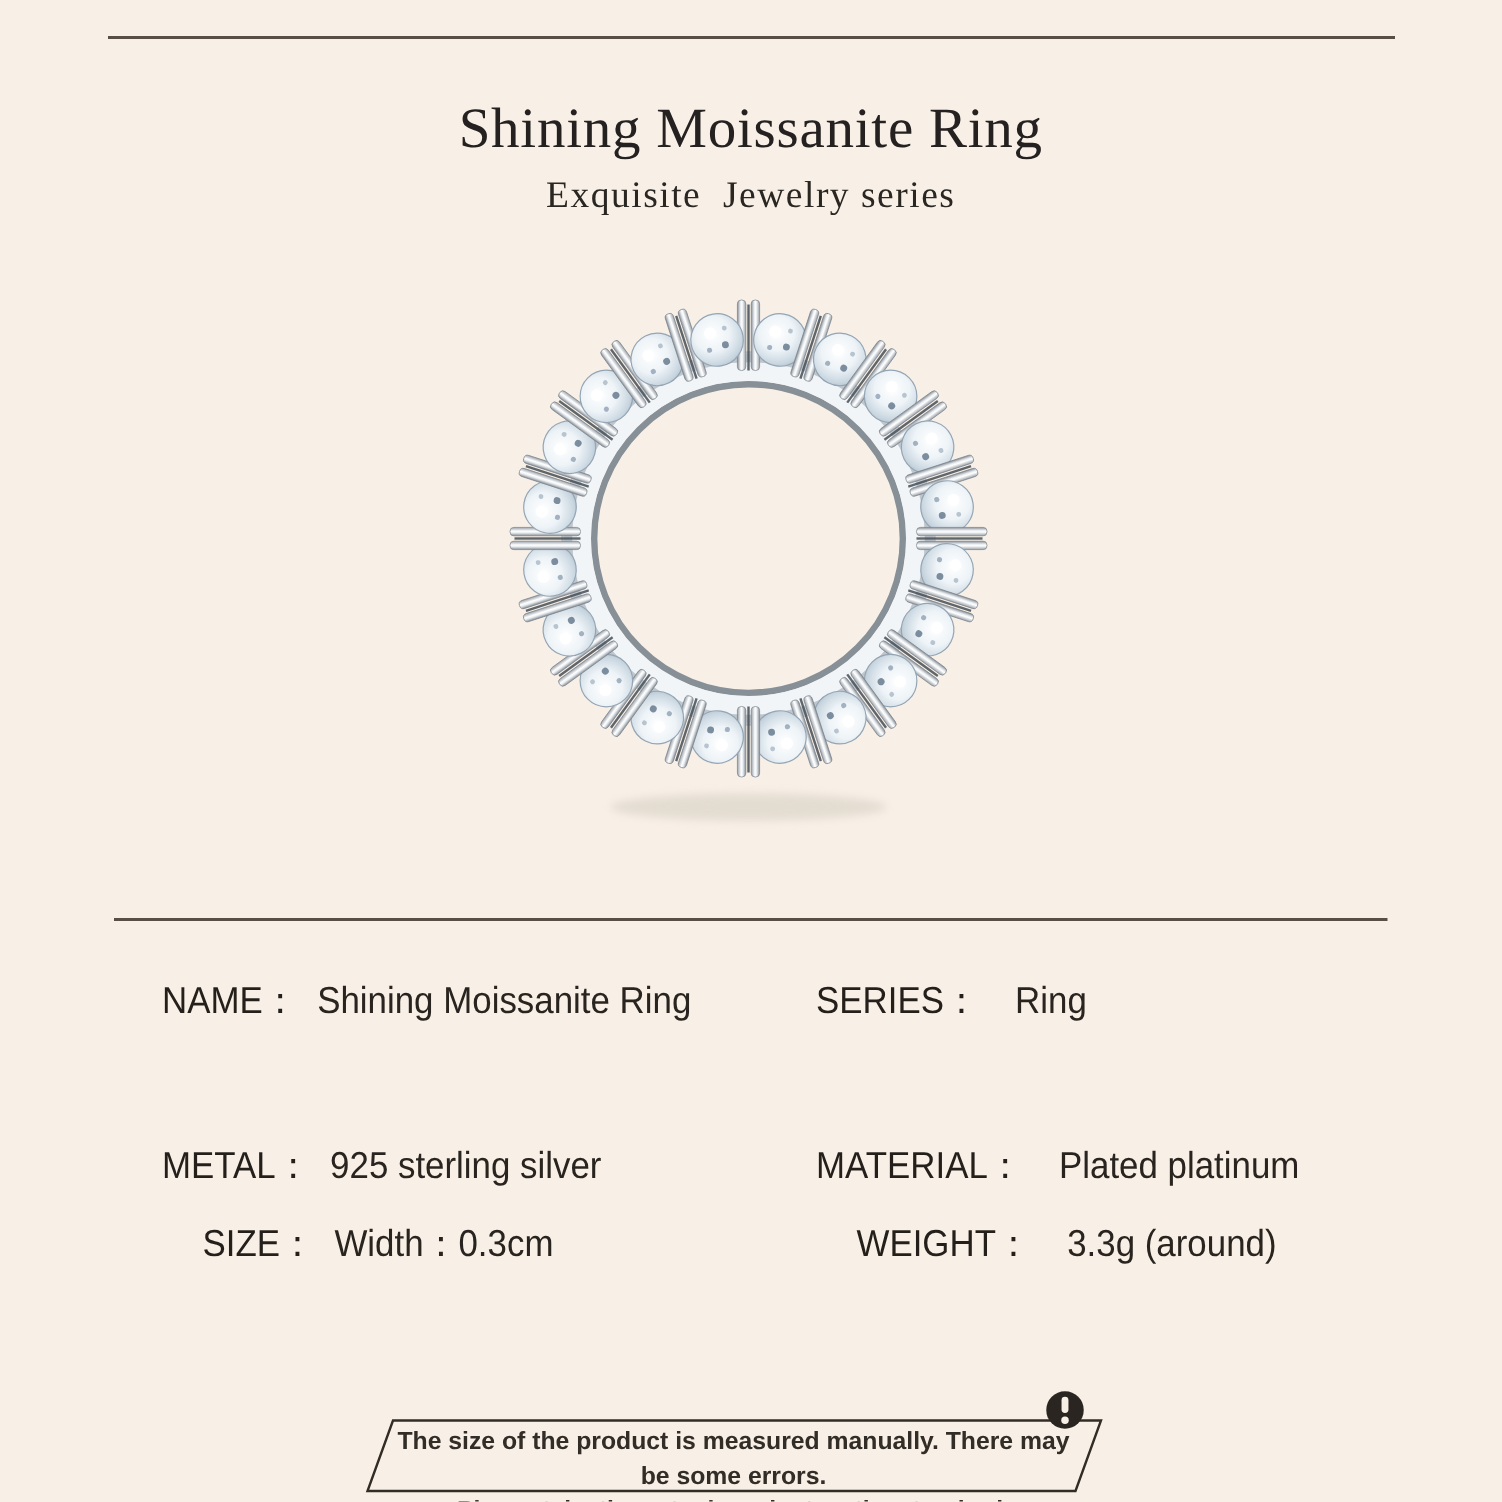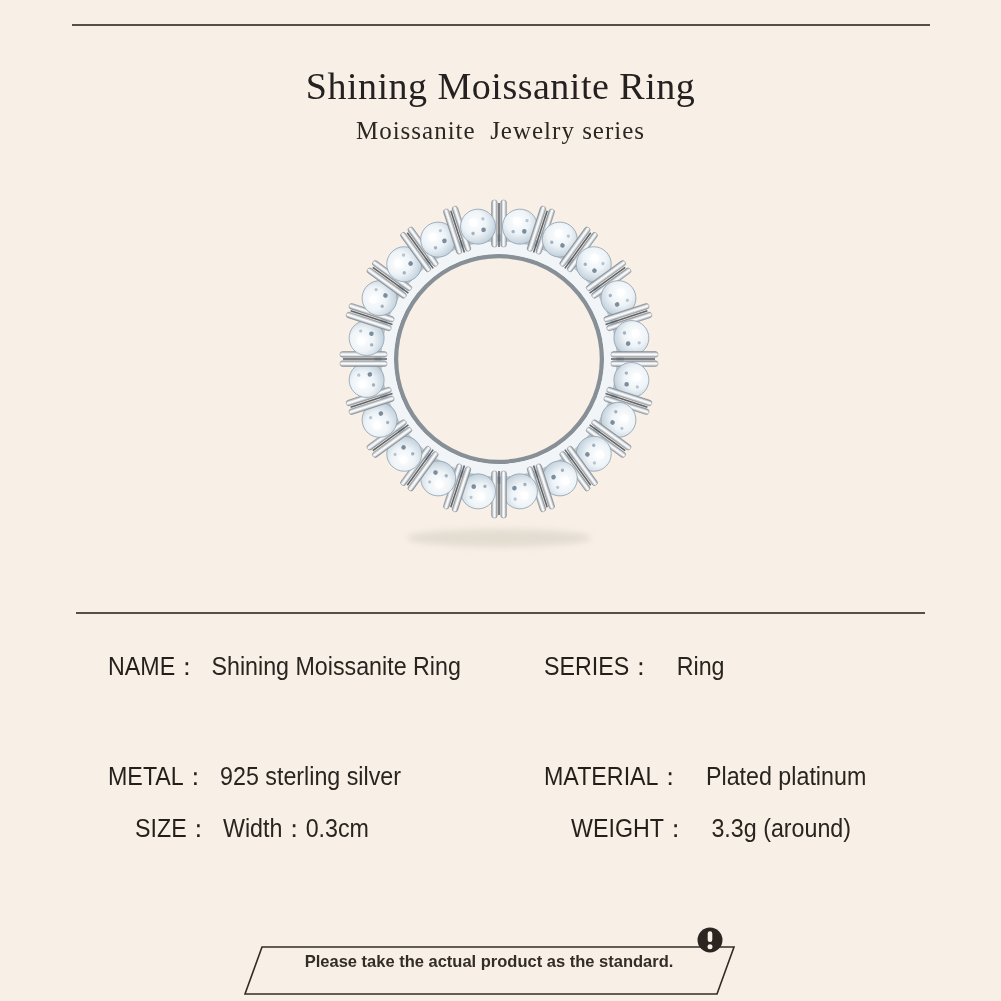--- a/index.html
+++ b/index.html
@@ -36,21 +36,21 @@
     font-size:16.5px;font-weight:600;color:#332d27;line-height:23px;
   }
   .banner-text .bline{display:block;}
 </style>
 </head>
 <body>
 
 <div class="rule rule-top"></div>
 
 <div class="title">Shining Moissanite Ring</div>
-<div class="subtitle">Moissanite  Jewelry series</div>
+<div class="subtitle">Exquisite  Jewelry series</div>
 
 <div class="ring-wrap">
   <svg id="ringsvg" width="340" height="370" viewBox="0 0 340 370" xmlns="http://www.w3.org/2000/svg">
     <defs>
       <linearGradient id="metal" x1="0" y1="0" x2="1" y2="0">
         <stop offset="0" stop-color="#878e96"></stop>
         <stop offset="0.35" stop-color="#e9edf0"></stop>
         <stop offset="0.55" stop-color="#ffffff"></stop>
         <stop offset="1" stop-color="#9aa2aa"></stop>
       </linearGradient>
@@ -343,14 +343,15 @@
 
 <svg class="banner-svg" viewBox="0 0 500 76" xmlns="http://www.w3.org/2000/svg">
   <polygon points="22,21 494,21 477,68 5,68" fill="none" stroke="#322c26" stroke-width="1.6"></polygon>
   <g>
     <circle cx="470" cy="14" r="12.5" fill="#2b2521"></circle>
     <rect x="467.7" y="5.2" width="4.6" height="10.8" rx="2.3" fill="#f8f0e7"></rect>
     <circle cx="470" cy="20.8" r="2.5" fill="#f8f0e7"></circle>
   </g>
 </svg>
 <div class="banner-text">
+  <span class="bline">The size of the product is measured manually. There may be some errors.</span>
   <span class="bline">Please take the actual product as the standard.</span>
 </div>
 
 </body></html>

